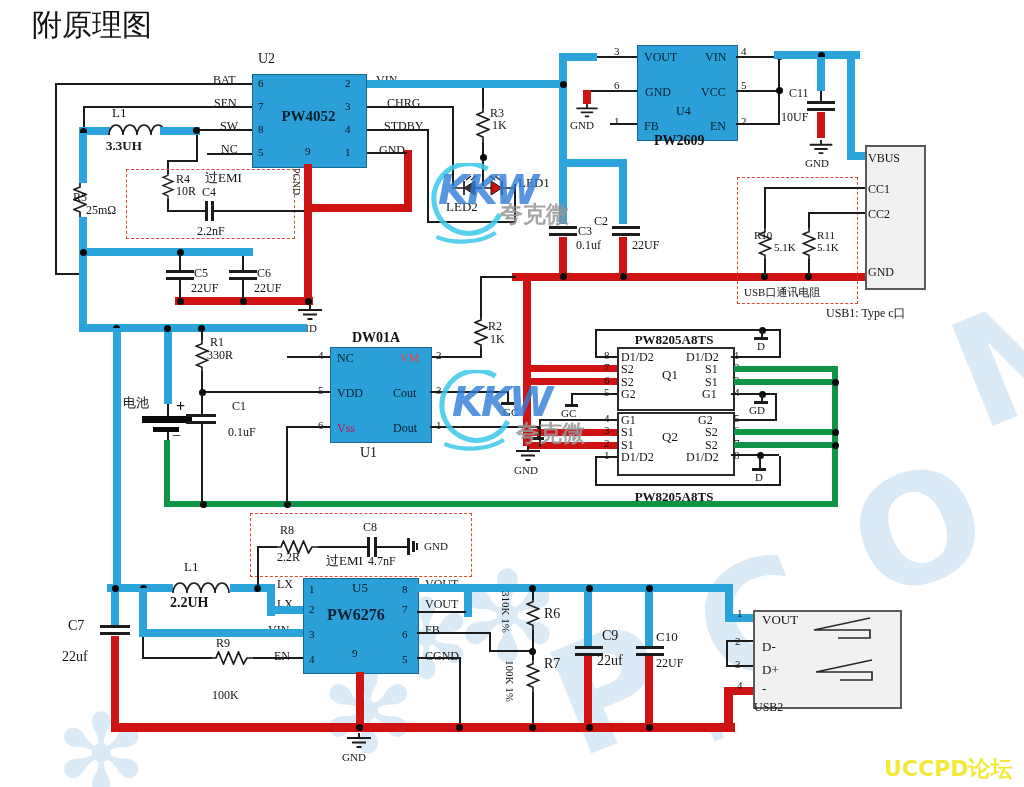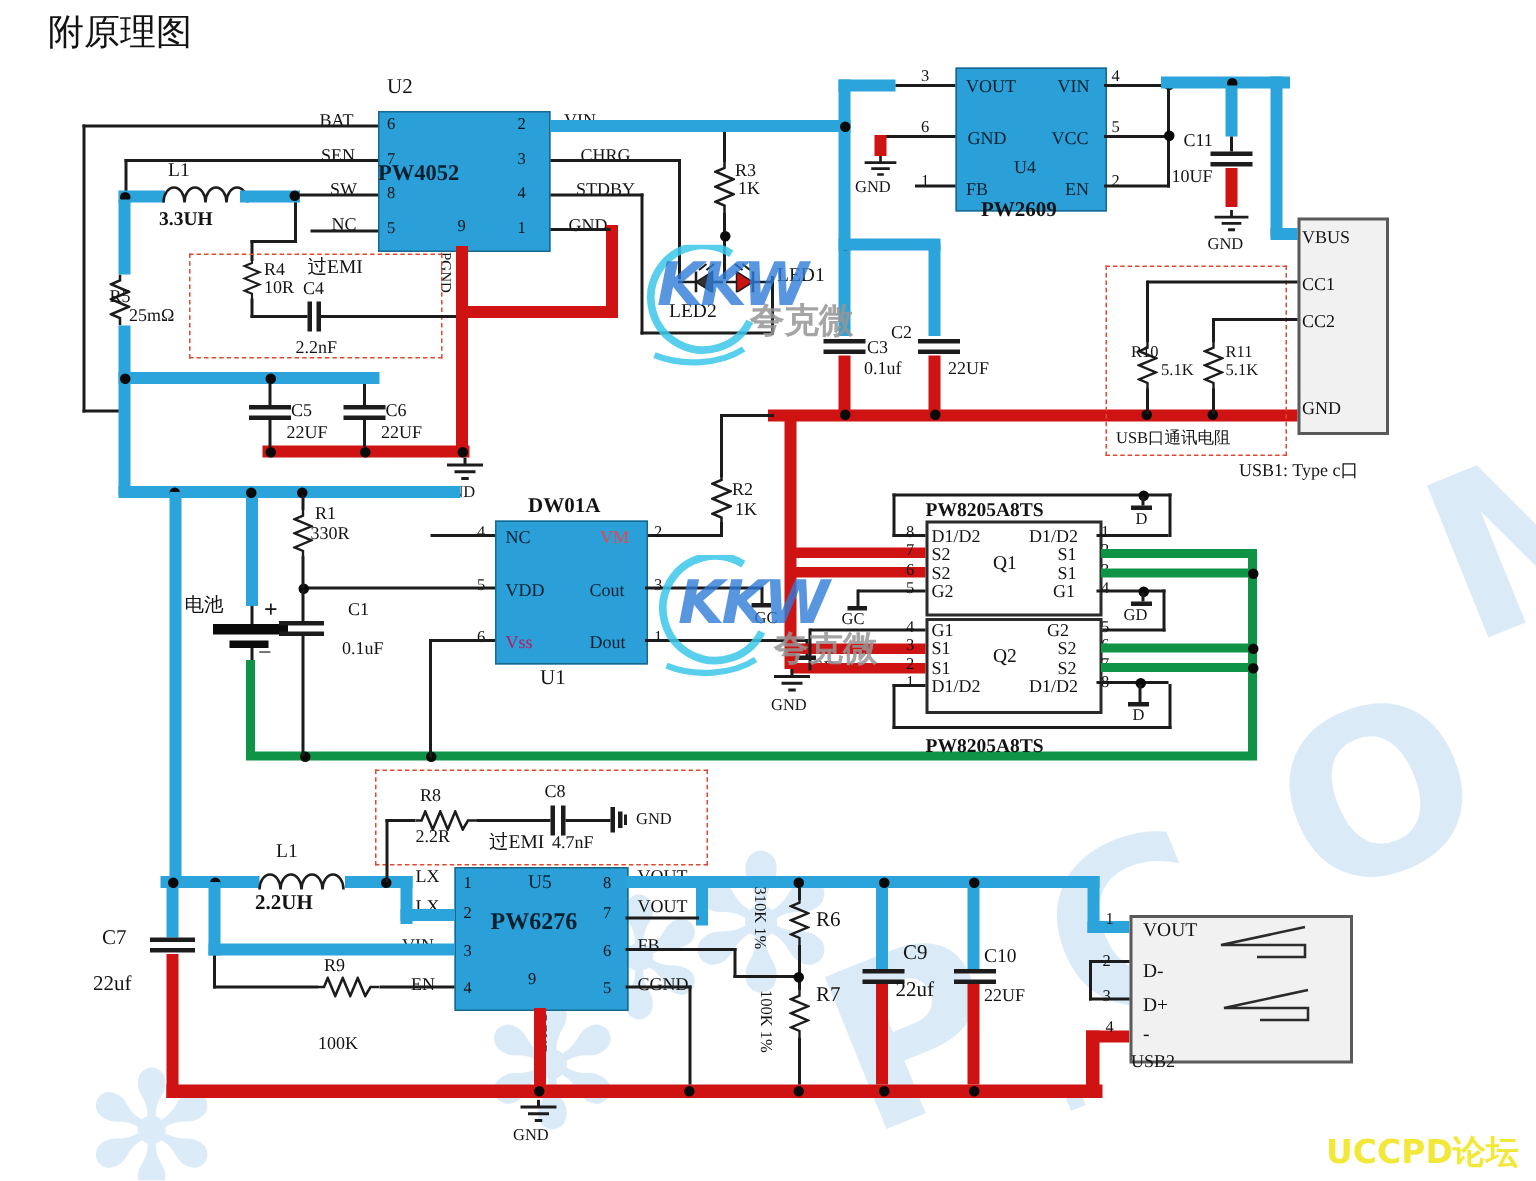--- a/index.html
+++ b/index.html
@@ -1,22 +1,22 @@
 <!DOCTYPE html>
 <html><head>
 <meta charset="utf-8">
 <style>
   html,body{margin:0;padding:0;background:#fff}
   #cv{position:relative;width:1024px;height:787px;background:#fff;overflow:hidden;
       font-family:"Liberation Serif",serif}
   .t{position:absolute;font:12px "Liberation Serif",serif;color:#131313;white-space:nowrap;line-height:1}
   .s10{font-size:10px}.s11{font-size:11px}.s13{font-size:13px}.s14{font-size:14px}
-  .s15{font-size:15px}.s16{font-size:16px}.s21{font-size:24px}
+  .s15{font-size:15px}.s16{font-size:16px}.s21{font-size:30px}
   .b{font-weight:bold}
-  .ctr{}
+  .ctr{text-align:center}
   .rot{writing-mode:vertical-rl}
   .w{position:absolute}
   .bk{background:#1c1c1c}.bl{background:#2aa4da}.rd{background:#ce1312}.gr{background:#0f9447}
   .dot{position:absolute;width:7px;height:7px;border-radius:50%;background:#0a0a0a}
   .chip{position:absolute;background:#2b9fd8;border:1px solid #19688f}
   .ibox{position:absolute;background:#fff;border:2px solid #2b2b2b}
   .obox{position:absolute;background:#f1f1f1;border:2px solid #5a5a5a}
   .dash{position:absolute;border:1.5px dashed #dc4a32}
   .sym{position:absolute}
   .wm{position:absolute;color:#c3def2;font-family:"DejaVu Sans",sans-serif;font-weight:bold;opacity:.6;line-height:1}

